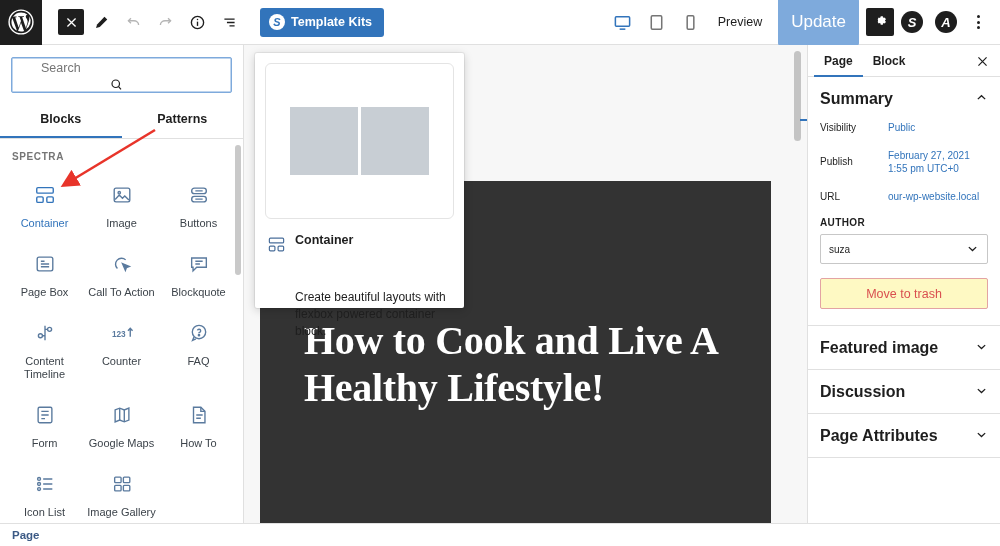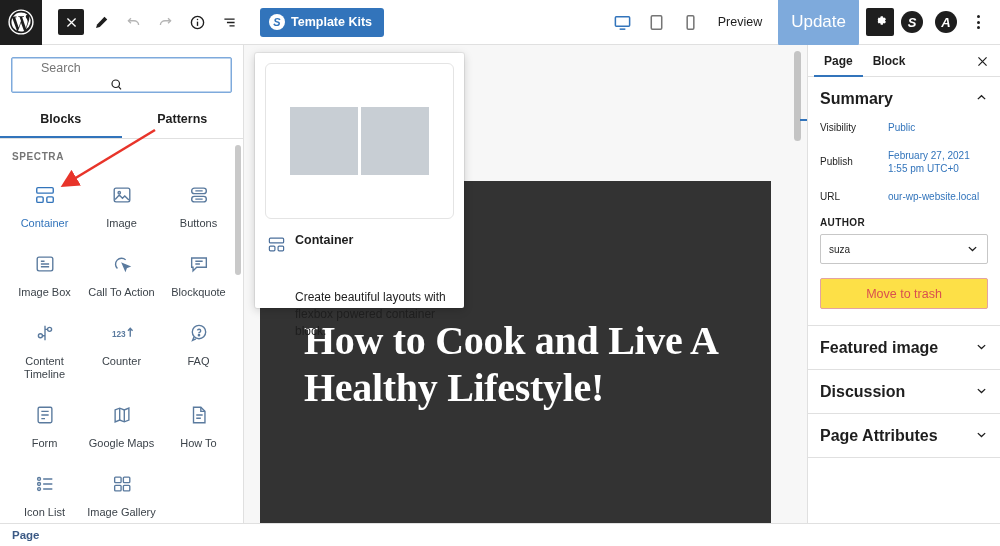--- a/index.html
+++ b/index.html
@@ -291,21 +291,21 @@
     display: flex; align-items: center; justify-content: space-between;
     padding: 0 8px; font-size: 10px; color: #1e1e1e;
     cursor: pointer; background: #fff;
   }
   .sb-select svg { stroke: #1e1e1e; stroke-width: 1.6; fill: none; }
 
   .trash-btn {
     display: block;
     margin: 14px 12px 16px 12px;
     height: 31px; width: calc(100% - 24px);
-    background: #fde047; color: #d94f4f;
+    background: #fef9c3; color: #d94f4f;
     border: 1px solid #e3a3a3; border-radius: 2px;
     font-size: 12.5px; cursor: pointer;
     font-family: "Liberation Sans", sans-serif;
   }
 
   
   .bottombar {
     position: absolute; bottom: 0; left: 0;
     width: 1000px; height: 23px;
     background: #ffffff;
@@ -465,21 +465,21 @@
         <span class="bi-label">Buttons</span>
       </button>
 
       <button class="block-item">
         <span class="bi-ico">
           <svg width="22" height="22" viewBox="0 0 24 24">
               <rect x="3.5" y="4.5" width="17" height="15" rx="2"></rect>
               <path d="M7.5 9h4M7.5 12h9M7.5 15h9"></path>
             </svg>
         </span>
-        <span class="bi-label">Image Box</span>
+        <span class="bi-label">Page Box</span>
       </button>
 
       <button class="block-item">
         <span class="bi-ico">
           <svg width="22" height="22" viewBox="0 0 24 24">
               <path d="M16 7.5A6 6 0 1 0 7 17"></path>
               <path d="M12.5 11.5l7.5 3.2-3.2 1.1-1.1 3.2z" fill="#5a7a9e"></path>
             </svg>
         </span>
         <span class="bi-label">Call To Action</span>

